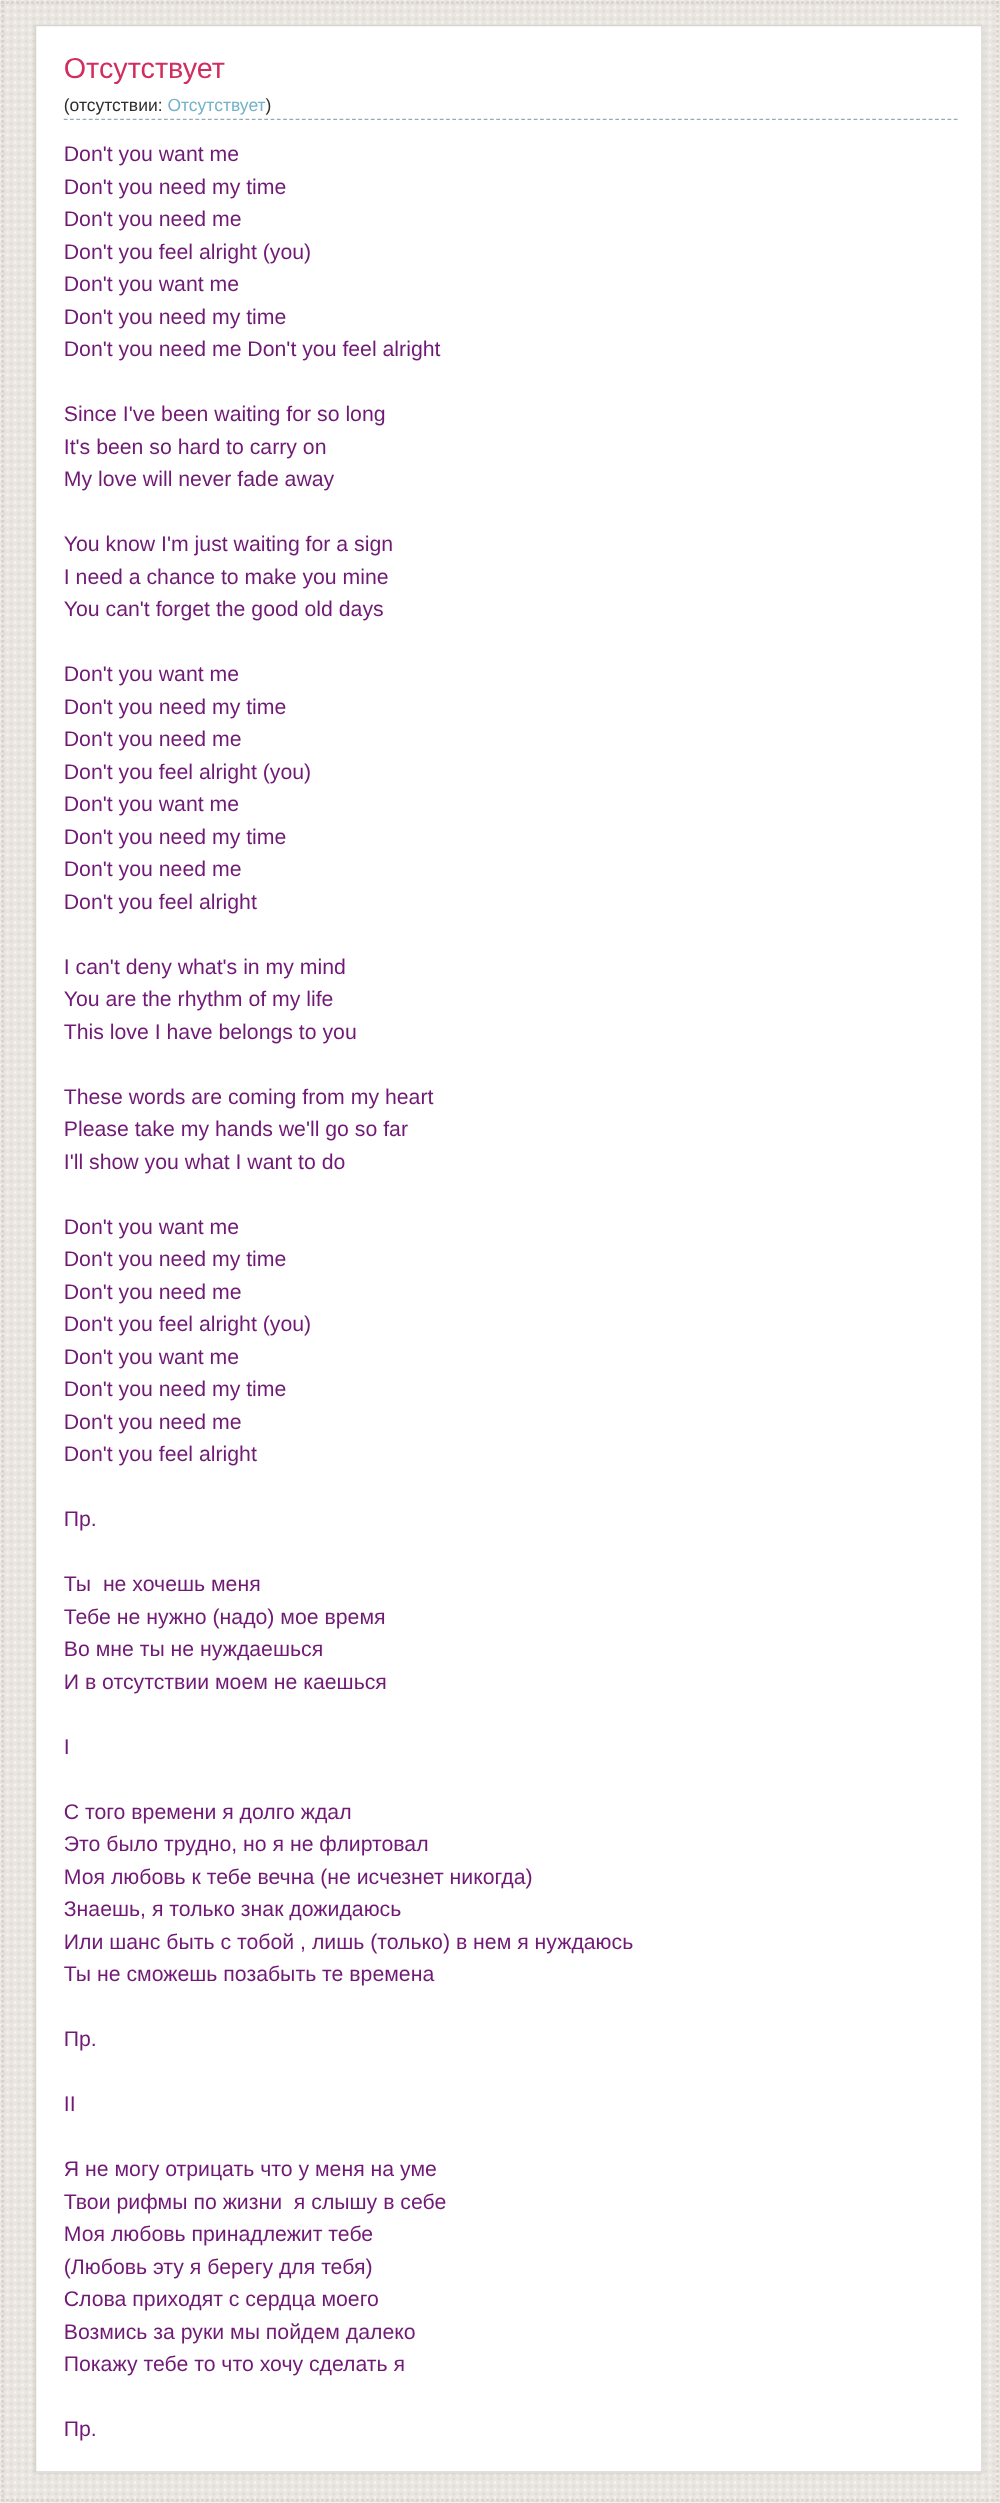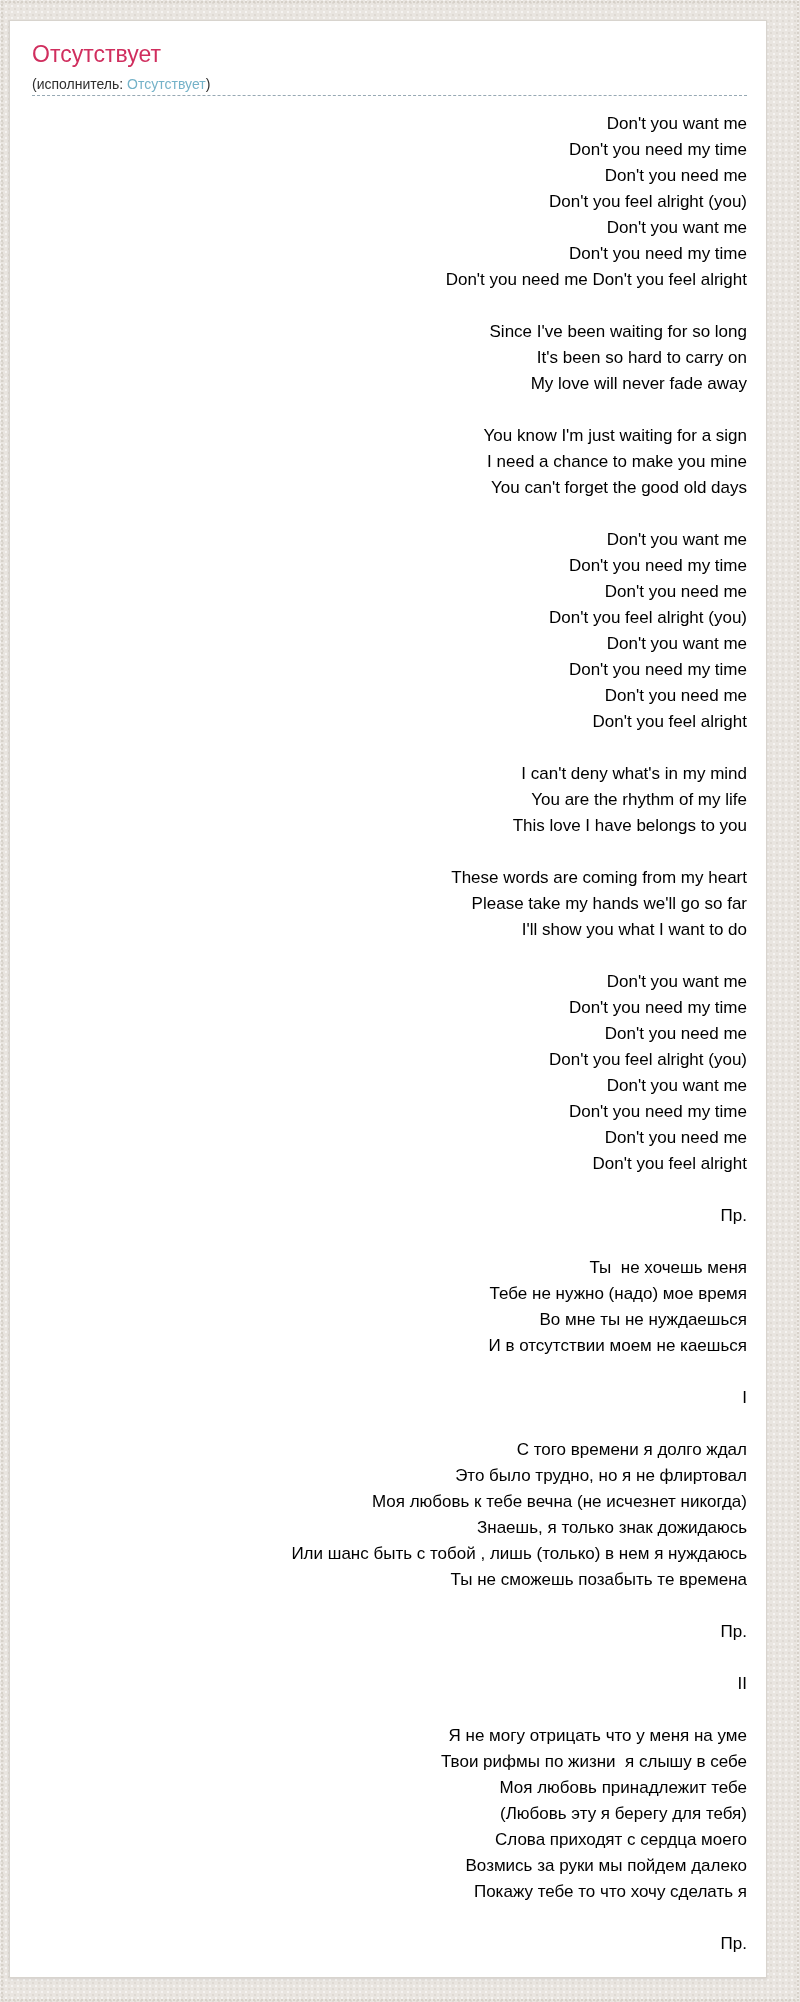--- a/index.html
+++ b/index.html
@@ -17,21 +17,21 @@
     font-family: "Liberation Sans", "DejaVu Sans", sans-serif;
   }
   .page-frame {
     position: absolute;
     inset: 1px;
     border: 2px dotted rgba(214,208,200,0.95);
     pointer-events: none;
   }
   .card {
     position: absolute;
-    left: 9px;
+    left: 28px;
     top: 20px;
     width: 758px;
     height: 1958px;
     box-sizing: border-box;
     background: #ffffff;
     border: 1px solid #d8d4ce;
     box-shadow: 0 1px 3px rgba(0,0,0,0.10);
     padding: 19px 19px 0 22px;
   }
   .title {
@@ -52,33 +52,32 @@
   }
   .artist-link {
     color: #74b2c8;
     text-decoration: none;
     cursor: pointer;
   }
   .lyrics {
     margin-top: 15px;
     font-size: 17px;
     line-height: 26px;
-    color: #000000;
+    color: #701a75;
     white-space: pre-wrap;
-    text-align: right;
   }
 </style>
 </head>
 <body>
 
 <div class="page-frame"></div>
 
 <div class="card">
   <h1 class="title">Отсутствует</h1>
-  <div class="subtitle"><span>(исполнитель: </span><a class="artist-link" href="#">Отсутствует</a><span>)</span></div>
+  <div class="subtitle"><span>(отсутствии: </span><a class="artist-link" href="#">Отсутствует</a><span>)</span></div>
   <div class="lyrics">Don't you want me
 Don't you need my time
 Don't you need me
 Don't you feel alright (you)
 Don't you want me
 Don't you need my time
 Don't you need me Don't you feel alright
 
 Since I've been waiting for so long
 It's been so hard to carry on

